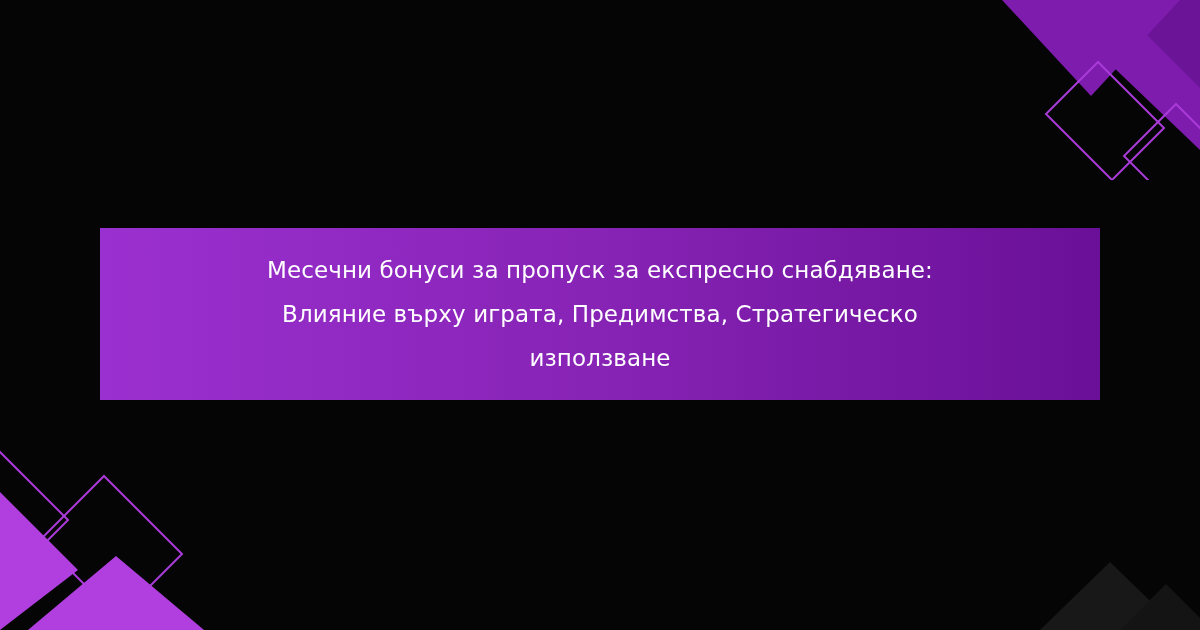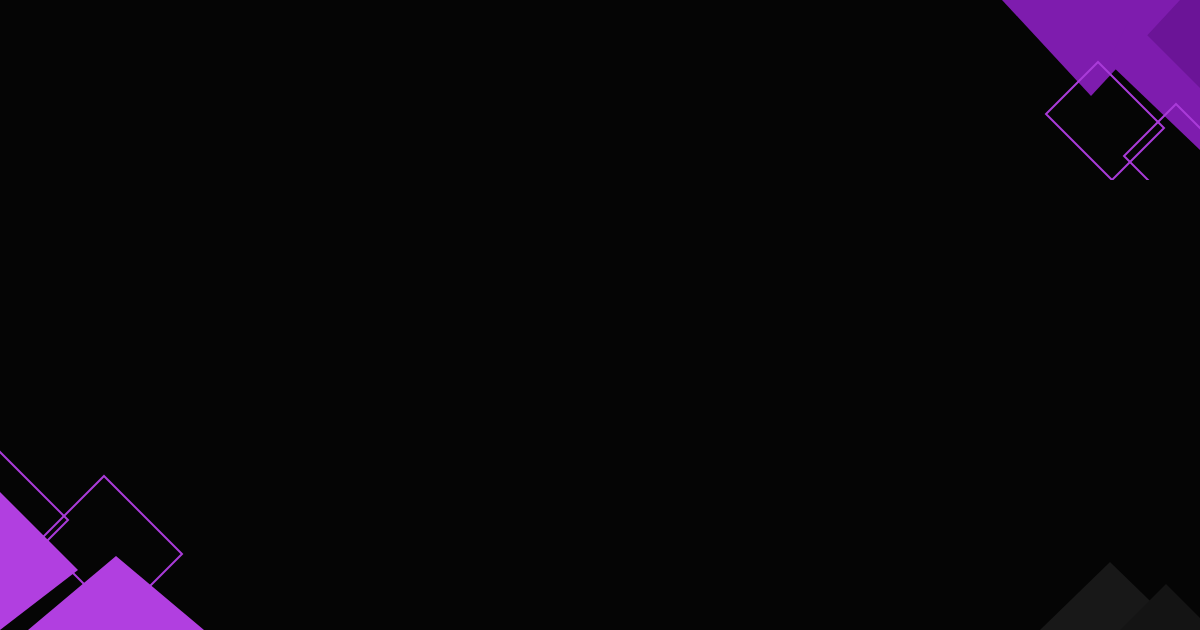--- a/index.html
+++ b/index.html
@@ -90,14 +90,17 @@
     <polygon points="0,92 78,170 0,230" fill="#B13FE0"></polygon>
 
     <polygon points="116,156 204,230 28,230" fill="#B13FE0"></polygon>
   </svg>
 
   <svg id="deco-bottom-right" viewBox="0 0 200 100" width="200" height="100" aria-hidden="true">
     <polygon points="40,100 110,32 180,100" fill="#181818"></polygon>
     <polygon points="120,100 166,54 200,88 200,100" fill="#141414"></polygon>
   </svg>
 
+  <div id="banner" style="background: linear-gradient(90deg, rgb(155, 48, 208) 0%, rgb(135, 35, 181) 50%, rgb(106, 16, 152) 100%);">
+    <h1 id="banner-title" style="color: rgb(255, 255, 255);">Месечни бонуси за пропуск за експресно снабдяване: Влияние върху играта, Предимства, Стратегическо използване</h1>
+  </div>
 
 </div>
 
 </body></html>

